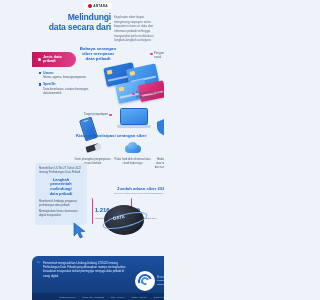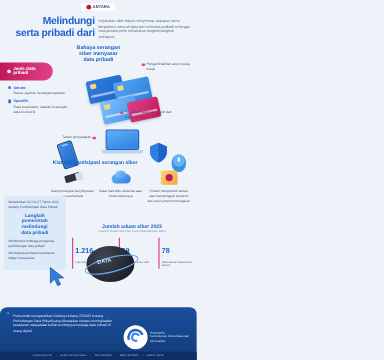--- a/index.html
+++ b/index.html
@@ -3,21 +3,21 @@
 <meta charset="utf-8">
 <style>
   * { margin:0; padding:0; box-sizing:border-box; }
   html,body { width:164px; height:300px; }
   body {
     font-family:"Liberation Sans", sans-serif;
     background:#eef3fa;
     position:relative;
     overflow:hidden;
   }
-  .page { position:absolute; inset:0; background:#eef3fa; }
+  .page { position:absolute; inset:0; background:#eef3fa;margin-left:32px; }
 
   
   .brandbar {
     height:11px; display:flex; align-items:center; justify-content:center;
     background:#eef3fa;
   }
   .brandlogo {
     display:flex; align-items:center; gap:1px;
     background:#ffffff; padding:1px 4px; border-radius:1px;
   }
@@ -178,21 +178,21 @@
   <div class="brandbar">
     <div class="brandlogo">
       <span class="mark"></span>
       <span class="name">ANTARA</span>
     </div>
   </div>
 
   <div class="hero">
     <div class="hero-title">
       <div>Melindungi</div>
-      <div>serta pribadi dari</div>
+      <div>data secara dari</div>
     </div>
     <div class="hero-lede">Kejahatan siber dapat menyerang siapapun serta berpotensi mencuri data dan informasi pribadi sehingga masyarakat perlu melakukan langkah-langkah antisipasi.</div>
   </div>
 
   <div class="bahaya-head">
     <div>Bahaya serangan</div>
     <div>siber menyasar</div>
     <div>data pribadi</div>
   </div>
 

